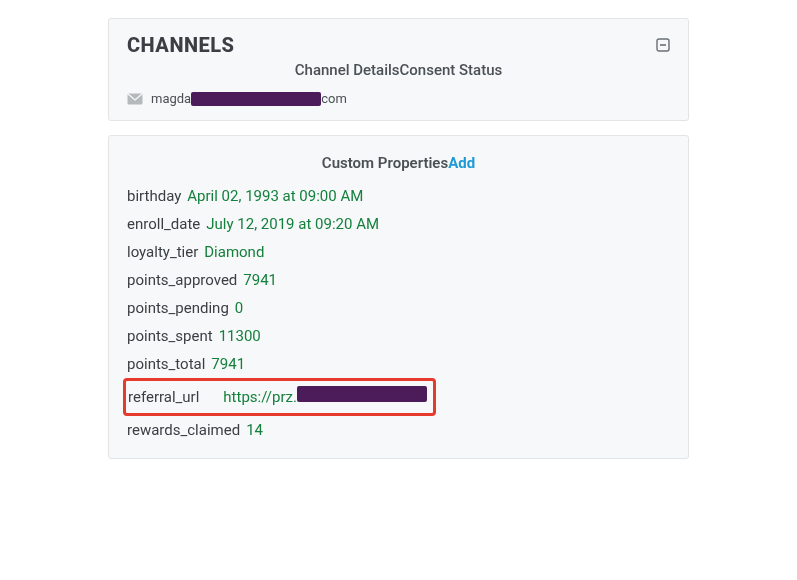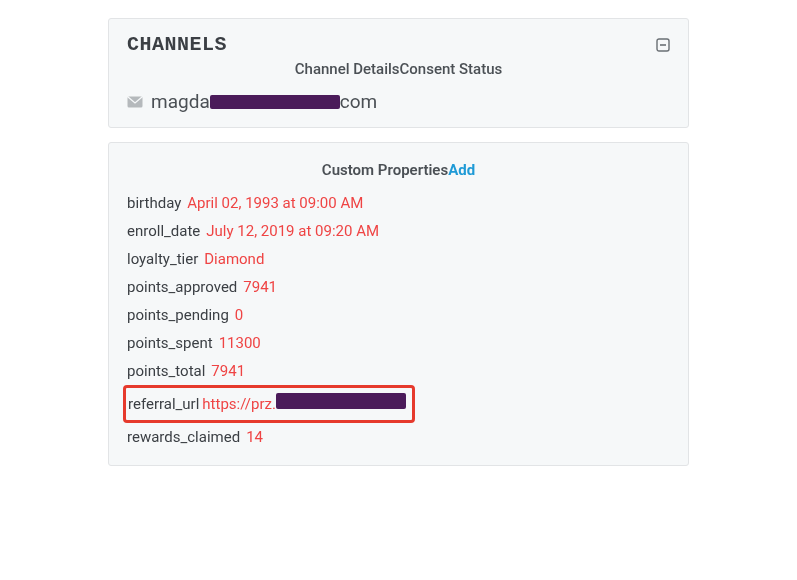--- a/index.html
+++ b/index.html
@@ -20,21 +20,20 @@
   .card-header-row {
     display: flex;
     justify-content: space-between;
     align-items: center;
   }
   .card-title {
     font-size: 20px;
     font-weight: 800;
     letter-spacing: 0.5px;
     color: #3b3f44;
-    font-family: Liberation Mono, monospace;
   }
   .collapse-icon {
     width: 14px;
     height: 14px;
     display: flex;
     align-items: center;
     justify-content: center;
   }
   .collapse-icon svg { display:block; }
   .subhead-row {
@@ -51,21 +50,21 @@
   .add-link {
     color: #1f9ad6;
     font-size: 15px;
     font-weight: 700;
     cursor: pointer;
   }
   .channel-row {
     display: flex;
     align-items: center;
     margin-top: 12px;
-    font-size: 19px;
+    font-size: 13px;
     color: #4b5055;
   }
   .mail-icon {
     display: inline-flex;
     margin-right: 8px;
     color: #8c9196;
   }
   .redact {
     display: inline-block;
     background: #4b1b5a;
@@ -83,29 +82,29 @@
     display: flex;
     align-items: center;
     gap: 6px;
   }
   .prop-key {
     font-weight: 400;
     color: #3b3f44;
   }
   .prop-val {
     font-weight: 400;
-    color: #ef4444;
+    color: #15803d;
   }
   .highlight-box {
     border: 3px solid #e63a2d;
     border-radius: 4px;
     padding: 2px 6px 2px 2px;
     display: inline-flex;
     align-items: center;
-    gap: 3px;
+    gap: 24px;
     margin-left: -4px;
   }
   .url-redact {
     display: inline-block;
     background: #4b1b5a;
     height: 16px;
     width: 130px;
     border-radius: 2px;
   }
 </style>

